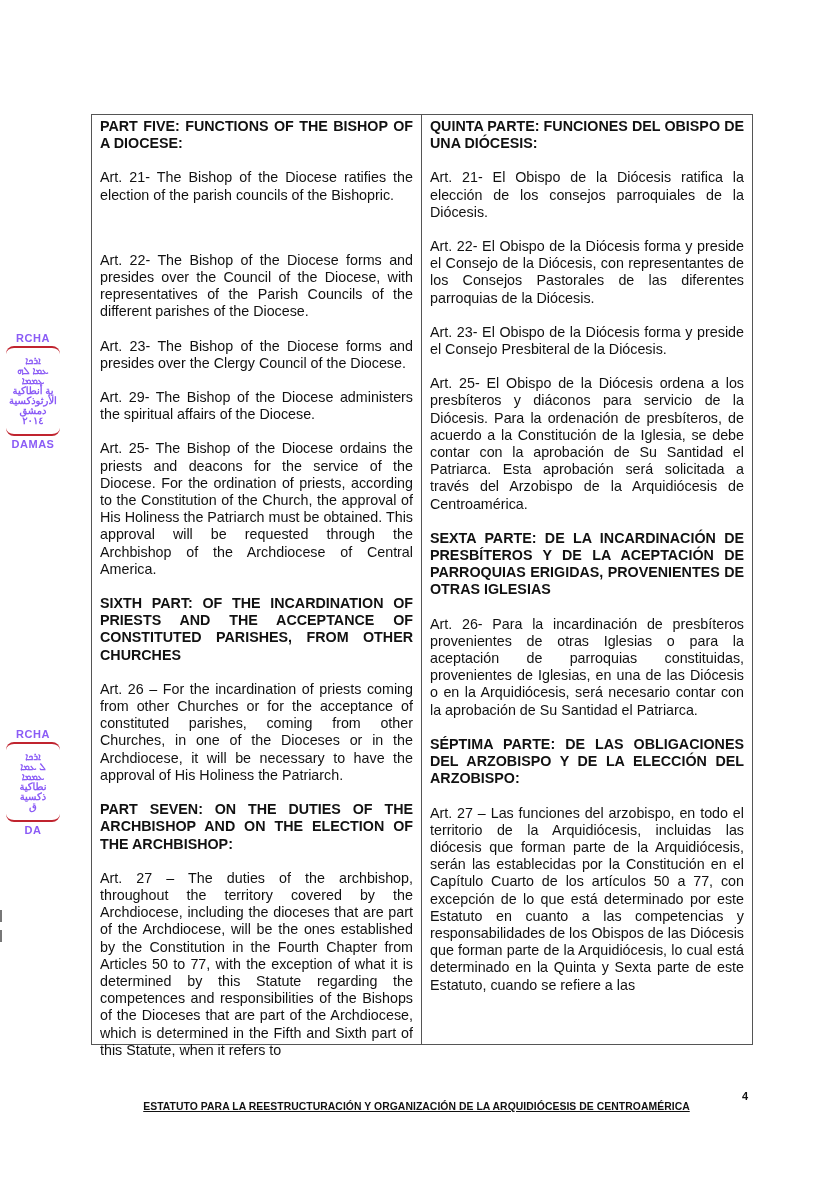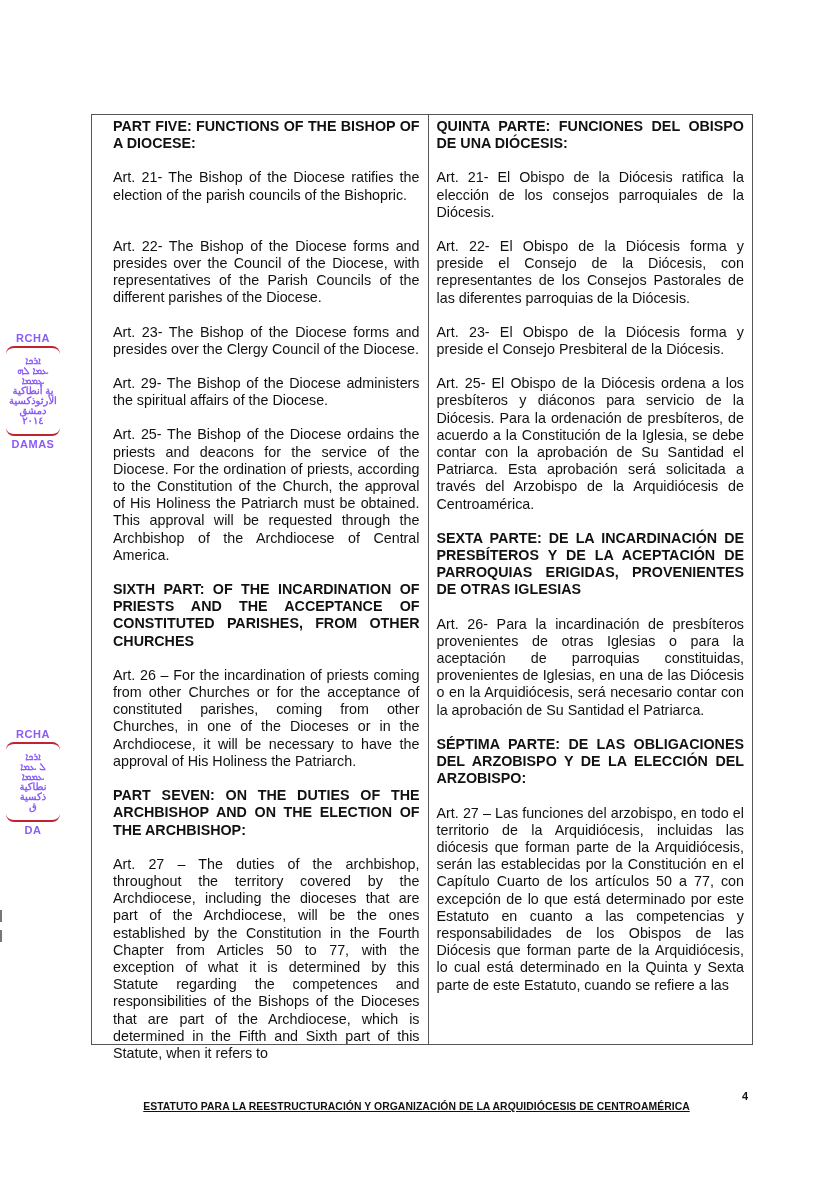--- a/index.html
+++ b/index.html
@@ -6,21 +6,20 @@
   body {
     width: 833px; height: 1179px; position: relative; overflow: hidden;
     background: #ffffff;
     font-family: "Liberation Sans", sans-serif;
     color: #111111;
   }
   .page-table {
     position: absolute; left: 91px; top: 114px; width: 662px; height: 931px;
     border: 1.5px solid #555; box-sizing: border-box;
     display: flex;
-    padding-left: 13px;
   }
   .col {
     width: 50%; box-sizing: border-box; padding: 3px 8px 0 8px;
     font-size: 14.3px; line-height: 17.2px; text-align: justify;
   }
   .col.left { border-right: 1.5px solid #555; }
   .block { margin: 0 0 17px 0; }
   .heading { font-weight: bold; margin-bottom: 17px; }
   .footer {
     position: absolute; left: 0; width: 833px; top: 1101px;
@@ -38,21 +37,21 @@
   .stamp .word { font-size: 11px; letter-spacing: 0.5px; }
   .stamp .line { font-size: 10px; line-height: 10px; }
   .tick { position: absolute; left: 0; width: 2px; height: 12px; background: #777; }
 </style>
 </head>
 <body>
 
 <div class="page-table">
   <div class="col left">
     <div class="block heading">PART FIVE: FUNCTIONS OF THE BISHOP OF A DIOCESE:</div>
-    <div class="block" style="margin-bottom:34px">Art. 21- The Bishop of the Diocese ratifies the election of the parish councils of the Bishopric.</div>
+    <div class="block" style="margin-bottom:48px">Art. 21- The Bishop of the Diocese ratifies the election of the parish councils of the Bishopric.</div>
     <div class="block">Art. 22- The Bishop of the Diocese forms and presides over the Council of the Diocese, with representatives of the Parish Councils of the different parishes of the Diocese.</div>
     <div class="block">Art. 23- The Bishop of the Diocese forms and presides over the Clergy Council of the Diocese.</div>
     <div class="block">Art. 29- The Bishop of the Diocese administers the spiritual affairs of the Diocese.</div>
     <div class="block">Art. 25- The Bishop of the Diocese ordains the priests and deacons for the service of the Diocese. For the ordination of priests, according to the Constitution of the Church, the approval of His Holiness the Patriarch must be obtained. This approval will be requested through the Archbishop of the Archdiocese of Central America.</div>
     <div class="block heading">SIXTH PART: OF THE INCARDINATION OF PRIESTS AND THE ACCEPTANCE OF CONSTITUTED PARISHES, FROM OTHER CHURCHES</div>
     <div class="block">Art. 26 – For the incardination of priests coming from other Churches or for the acceptance of constituted parishes, coming from other Churches, in one of the Dioceses or in the Archdiocese, it will be necessary to have the approval of His Holiness the Patriarch.</div>
     <div class="block heading">PART SEVEN: ON THE DUTIES OF THE ARCHBISHOP AND ON THE ELECTION OF THE ARCHBISHOP:</div>
     <div class="block">Art. 27 – The duties of the archbishop, throughout the territory covered by the Archdiocese, including the dioceses that are part of the Archdiocese, will be the ones established by the Constitution in the Fourth Chapter from Articles 50 to 77, with the exception of what it is determined by this Statute regarding the competences and responsibilities of the Bishops of the Dioceses that are part of the Archdiocese, which is determined in the Fifth and Sixth part of this Statute, when it refers to</div>
   </div>
   <div class="col right">

